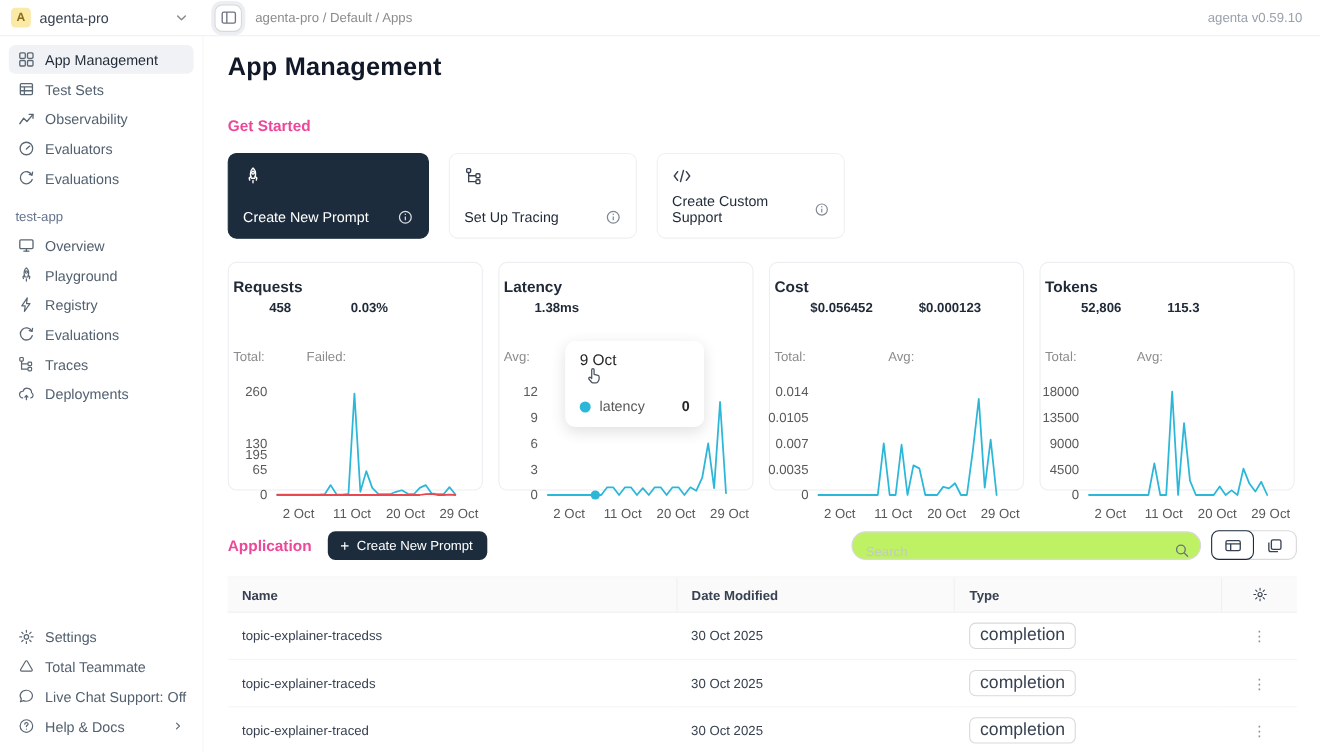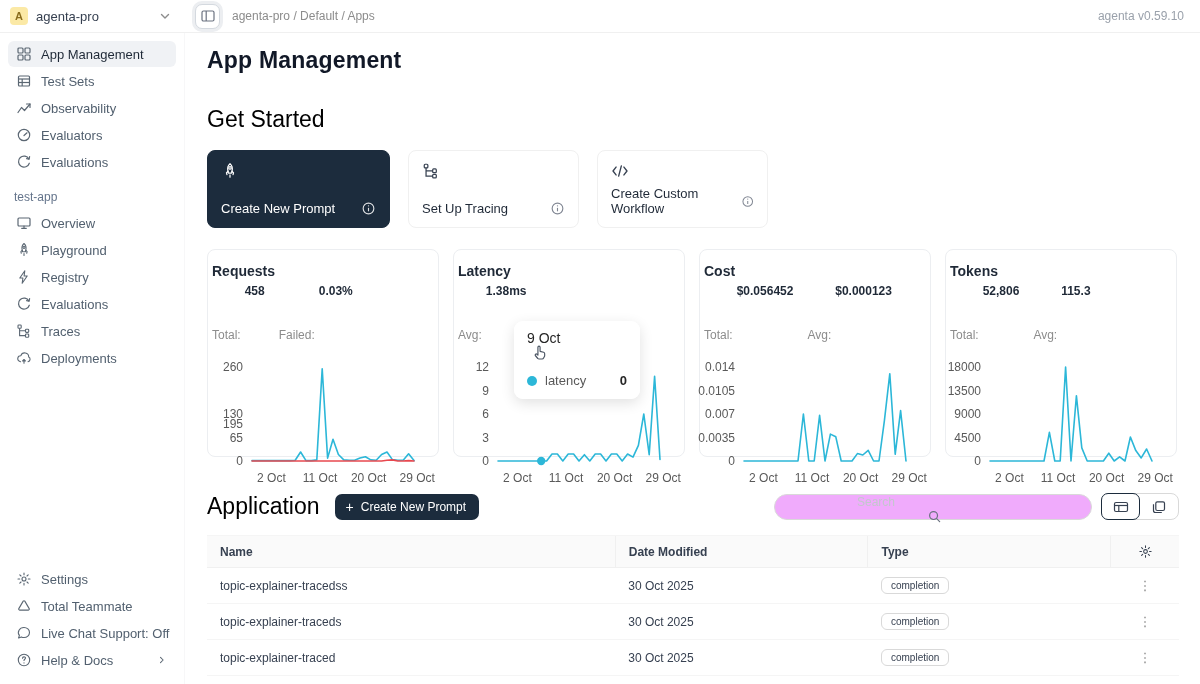--- a/index.html
+++ b/index.html
@@ -26,21 +26,21 @@
   .nav-item.selected { background:#f0f2f5; color:#1f2937; }
   .nav-item .ic { color:#5b6773; }
   .project-label { font-size:12px; color:#64748b; padding:0 6px; margin:14px 0 6px; }
   .sidebar .spacer { flex:1; }
   .ic { width:16px; height:16px; flex:none; display:block; }
   .chev-right { margin-left:auto; color:#6b7280; display:flex; }
 
   
   main { flex:1; padding:14px 21px 0 22px; overflow:hidden; }
   .page-title { font-size:23px; font-weight:700; color:#111827; letter-spacing:.2px; }
-  .section-title { font-size:23px; font-weight:400; color:#000000; }
+  .section-title { font-size:14px; font-weight:700; color:#ec4899; }
   .gs-title { margin:32px 0 17px; }
 
   .gs-cards { display:flex; gap:18px; }
   .gs-card { width:171px; height:78px; border:1px solid #f0f0f0; border-radius:8px; padding:11px 13px;
     display:flex; flex-direction:column; justify-content:space-between; cursor:pointer; background:#fff; color:#1f2937; }
   .gs-card.dark { width:183px; background:#1c2c3d; border-color:#1c2c3d; color:#fff; }
   .gs-card .gs-row { display:flex; align-items:center; justify-content:space-between; }
   .gs-label { font-size:13px; font-weight:500; }
   .gs-icon { width:18px; height:18px; }
   .info-ic { width:15px; height:15px; color:currentColor; opacity:.85; cursor:pointer; }
@@ -72,35 +72,35 @@
   .tt-dot { width:10px; height:10px; border-radius:50%; flex:none; }
   .tt-value { margin-left:auto; color:#262626; font-weight:700; }
 
   
   .app-header { display:flex; align-items:center; margin-top:36px; }
   .create-btn { margin-left:15px; display:flex; align-items:center; gap:7px; background:#1c2c3d; color:#fff;
     border:none; border-radius:7px; padding:6px 13px 6px 11px; font-size:12px; font-weight:500;
     font-family:inherit; cursor:pointer; }
   .create-btn .plus { font-size:14px; line-height:10px; }
   .search-box { margin-left:auto; width:318px; height:26px; border:1px solid #d9d9d9; border-radius:14px;
-    display:flex; align-items:center; padding:0 9px 0 12px; background:#f0abfc;flex-direction:column; }
+    display:flex; align-items:flex-end; padding:0 9px 0 12px; background:#bef264; }
   .search-box input { border:none; outline:none; flex:1; font-size:12px; font-family:inherit; color:#374151; background:transparent; }
   .search-box input::placeholder { color:#c3c7cd; }
   .search-box .ic { color:#6b7280; width:15px; height:15px; cursor:pointer; }
   .view-toggle { margin-left:9px; display:flex; border:1px solid #d9d9d9; border-radius:8px; height:27px; }
   .seg { width:39px; display:flex; align-items:center; justify-content:center; color:#374151; cursor:pointer; }
   .seg.active { border:1.5px solid #1c2c3d; border-radius:7px; margin:-1px; background:#fff; }
 
   table.apps { width:100%; border-collapse:collapse; margin-top:15px; font-size:12px; table-layout:fixed; }
   table.apps thead th { background:#fafafa; text-align:left; font-weight:700; color:#374151;
     padding:8px 13px; border-bottom:1px solid #f0f0f0; border-top:1px solid #f5f5f5; }
   table.apps thead th + th { border-left:1px solid #f0f0f0; }
   table.apps tbody td { padding:9px 13px; border-bottom:1px solid #f5f5f5; color:#374151; }
   .badge { display:inline-block; border:1px solid #d9d9d9; border-radius:6px; padding:2px 9px;
-    background:#fff; font-size:10px; color:#374151; }
+    background:#fff; font-size:16px; color:#374151; }
   .dots { color:#8c8c8c; text-align:center; cursor:pointer; font-size:13px; letter-spacing:0; }
   .th-gear { text-align:center; color:#4b5563; }
   .th-gear .ic { margin:0 auto; cursor:pointer; }
   td.center { text-align:center; }
 </style>
 </head>
 <body>
 
 <div class="topbar">
   <div class="workspace">
@@ -285,21 +285,21 @@
             </svg>
         </div>
       </div>
       <div class="gs-card">
         <svg class="gs-icon" viewBox="0 0 16 16" fill="none" stroke="#374151" stroke-width="1.2" stroke-linecap="round" stroke-linejoin="round">
             <polyline points="4.5,4.5 1.8,8 4.5,11.5"></polyline>
             <polyline points="11.5,4.5 14.2,8 11.5,11.5"></polyline>
             <line x1="9.2" y1="3.5" x2="6.8" y2="12.5"></line>
           </svg>
         <div class="gs-row">
-          <span class="gs-label">Create Custom Workflow</span>
+          <span class="gs-label">Create Custom Support</span>
           <svg class="info-ic" viewBox="0 0 16 16" fill="none" stroke="#6b7280" stroke-width="1.2">
               <circle cx="8" cy="8" r="5.7"></circle>
               <line x1="8" y1="7.3" x2="8" y2="11"></line>
               <circle cx="8" cy="5.1" r="0.7" fill="#6b7280" stroke="none"></circle>
             </svg>
         </div>
       </div>
     </div>
 
     <div class="charts">

